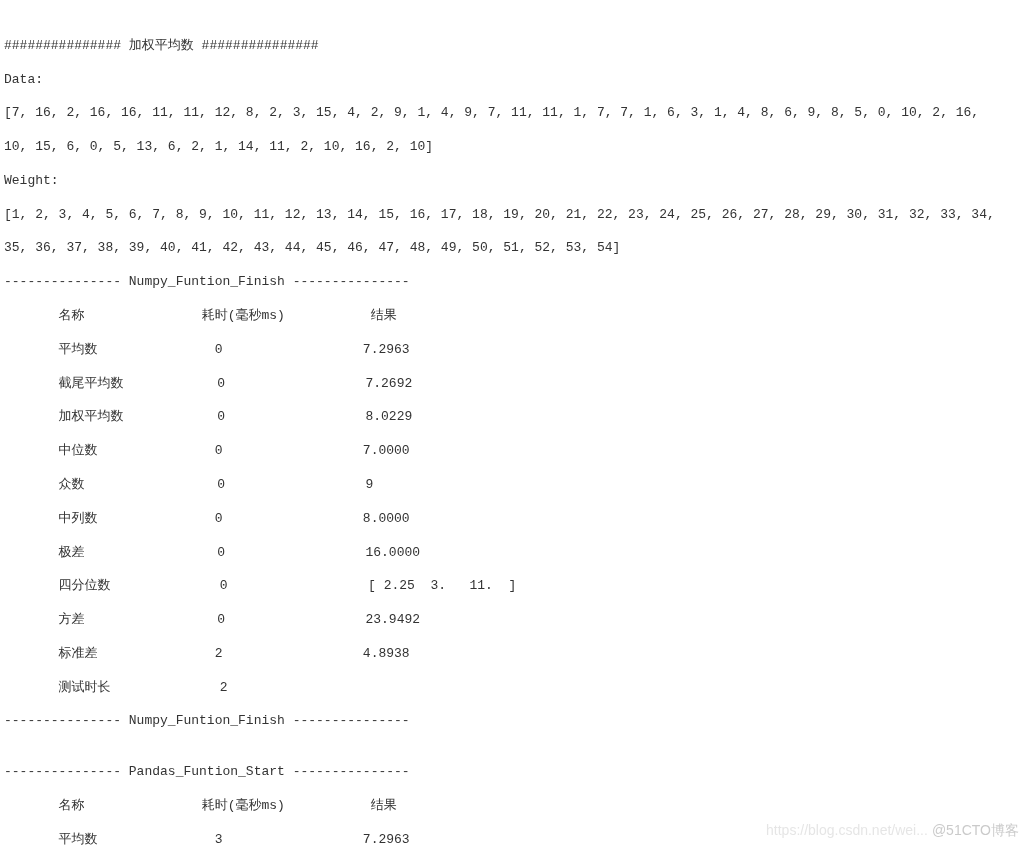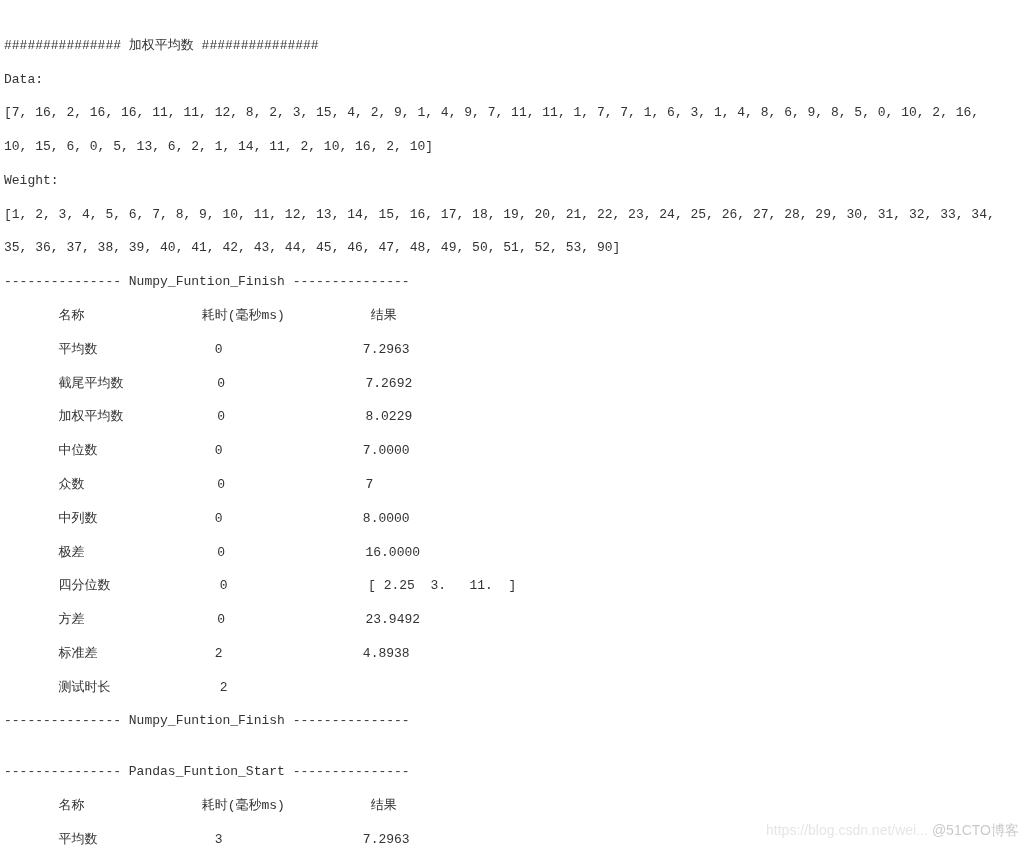--- a/index.html
+++ b/index.html
@@ -31,35 +31,35 @@
 <span>Data:</span>
 
 <span>[7, 16, 2, 16, 16, 11, 11, 12, 8, 2, 3, 15, 4, 2, 9, 1, 4, 9, 7, 11, 11, 1, 7, 7, 1, 6, 3, 1, 4, 8, 6, 9, 8, 5, 0, 10, 2, 16,</span>
 
 <span>10, 15, 6, 0, 5, 13, 6, 2, 1, 14, 11, 2, 10, 16, 2, 10]</span>
 
 <span>Weight:</span>
 
 <span>[1, 2, 3, 4, 5, 6, 7, 8, 9, 10, 11, 12, 13, 14, 15, 16, 17, 18, 19, 20, 21, 22, 23, 24, 25, 26, 27, 28, 29, 30, 31, 32, 33, 34,</span>
 
-<span>35, 36, 37, 38, 39, 40, 41, 42, 43, 44, 45, 46, 47, 48, 49, 50, 51, 52, 53, 90]</span>
+<span>35, 36, 37, 38, 39, 40, 41, 42, 43, 44, 45, 46, 47, 48, 49, 50, 51, 52, 53, 54]</span>
 
 <span>--------------- Numpy_Funtion_Finish ---------------</span>
 
 <span>       名称               耗时(毫秒ms)           结果</span>
 
 <span>       平均数               0                  7.2963</span>
 
 <span>       截尾平均数            0                  7.2692</span>
 
 <span>       加权平均数            0                  8.0229</span>
 
 <span>       中位数               0                  7.0000</span>
 
-<span>       众数                 0                  7</span>
+<span>       众数                 0                  9</span>
 
 <span>       中列数               0                  8.0000</span>
 
 <span>       极差                 0                  16.0000</span>
 
 <span>       四分位数              0                  [ 2.25  3.   11.  ]</span>
 
 <span>       方差                 0                  23.9492</span>
 
 <span>       标准差               2                  4.8938</span>

